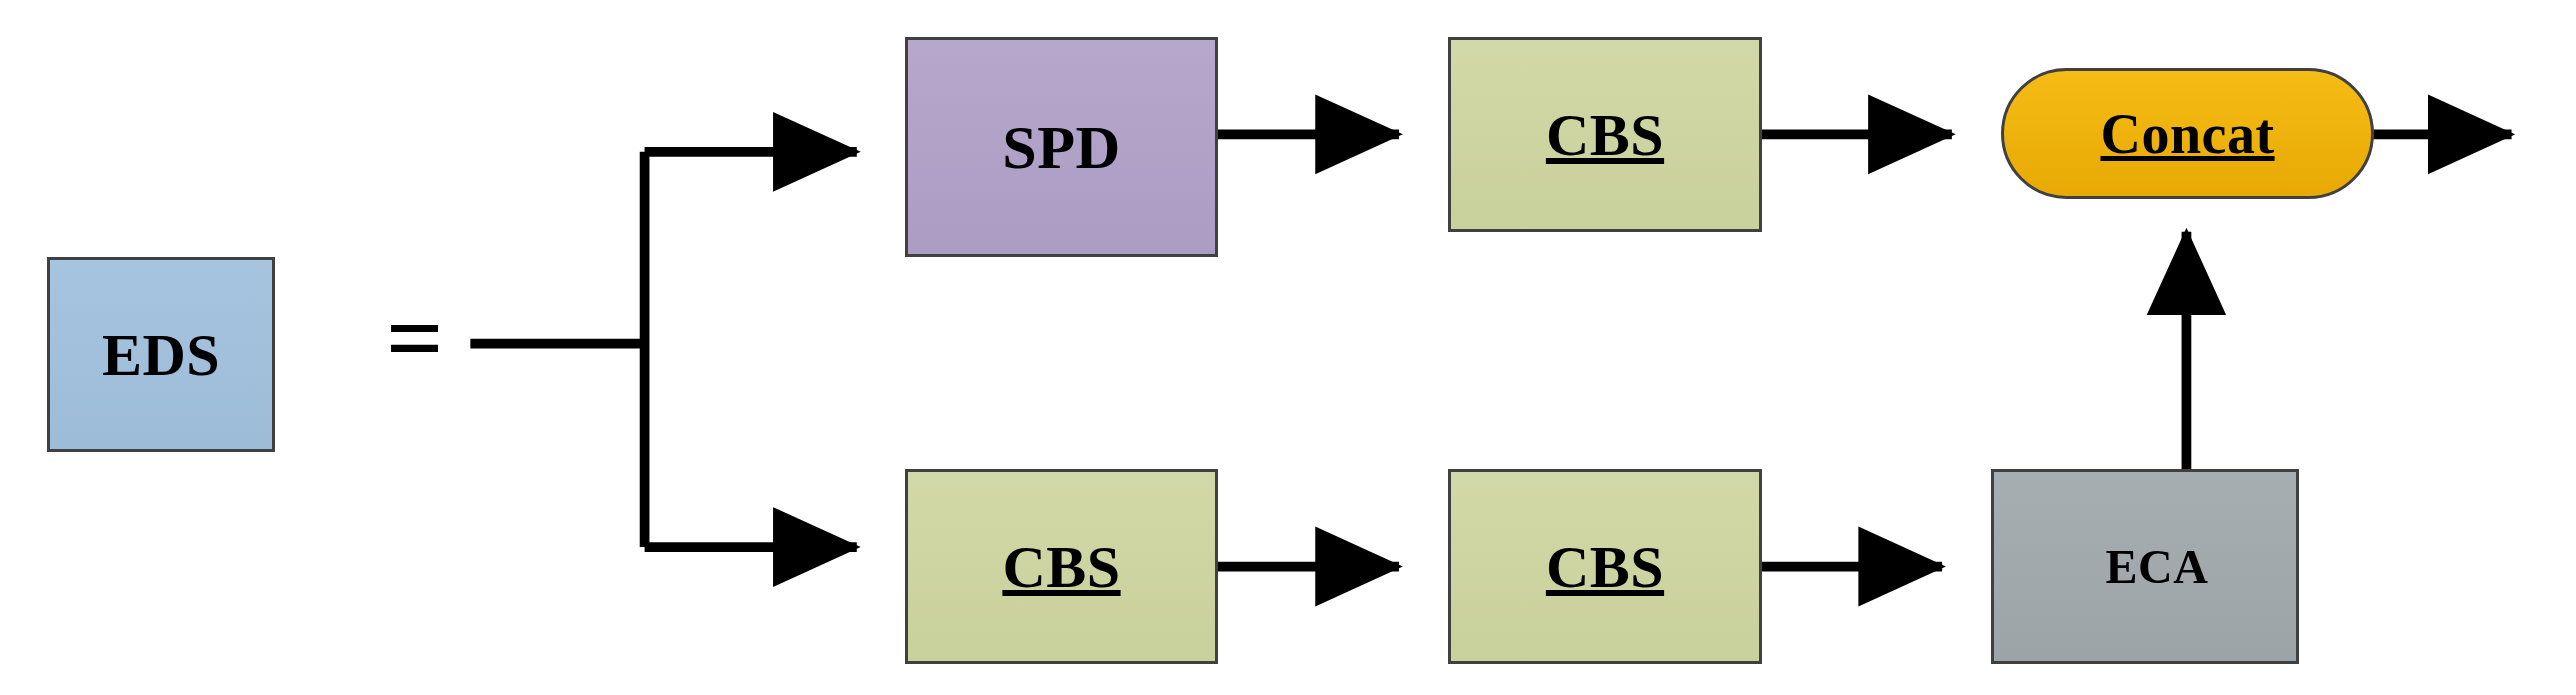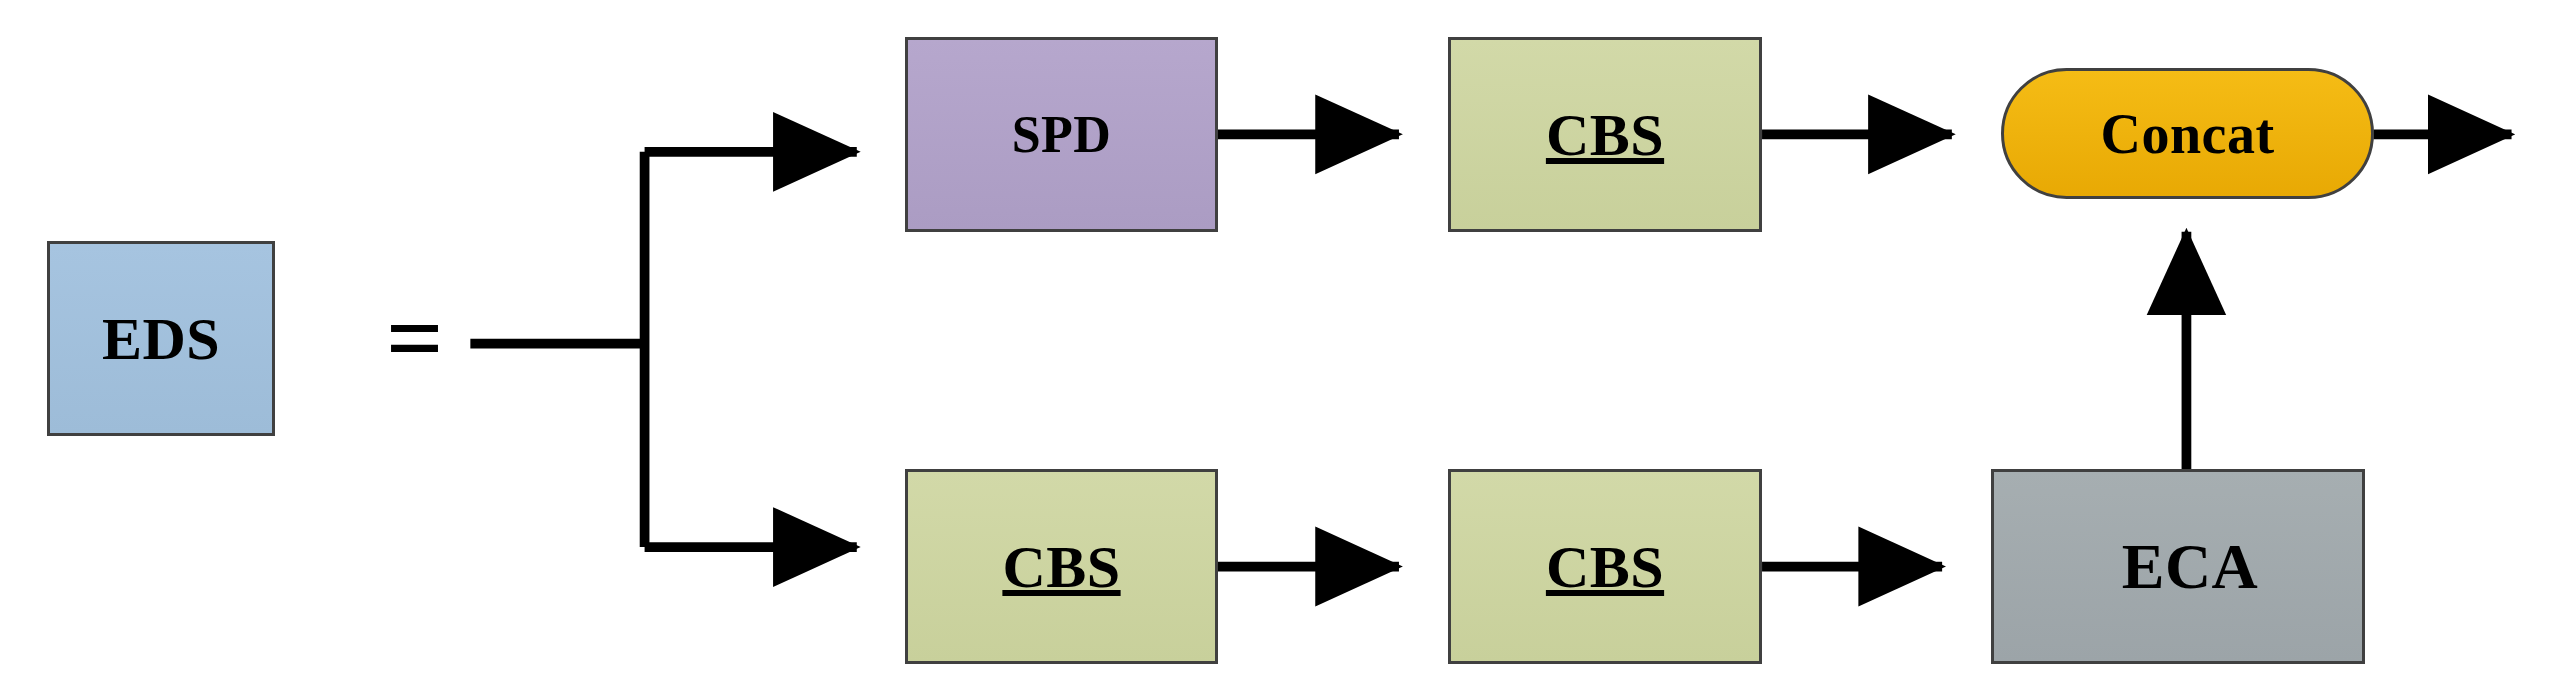--- a/index.html
+++ b/index.html
@@ -39,23 +39,25 @@
   }
   .node-label {
     display: block;
     white-space: nowrap;
   }
   .node-rect {
     border-radius: 0;
   }
   .node-pill {
     border-radius: 72px;
+    text-decoration: underline;
   }
   .node-eds {
     background: linear-gradient(180deg, #a6c4e0 0%, #9dbcd8 100%);
+    margin-top: 16px;
   }
   .node-spd {
     background: linear-gradient(180deg, #b6a7cd 0%, #ab9cc3 100%);
   }
   .node-cbs {
     background: linear-gradient(180deg, #d2d9a8 0%, #c8d09b 100%);
     text-decoration: underline;
   }
   .node-eca {
     background: linear-gradient(180deg, #a6aeb1 0%, #9ca4a8 100%);
@@ -111,38 +113,38 @@
   </svg>
 
   <div class="node node-rect node-eds" style="left:47px; top:241px; width:228px; height:195px; font-size:60px;">
     <span class="node-label">EDS</span>
   </div>
 
   <div class="equals-sign" style="left:386px; top:288px; font-size:101px;">
     <span>=</span>
   </div>
 
-  <div class="node node-rect node-spd" style="left:905px; top:37px; width:313px; height:195px; font-size:52px;">
+  <div class="node node-rect node-spd" style="left:905px; top:37px; width:313px; height:220px; font-size:62px;">
     <span class="node-label">SPD</span>
   </div>
 
   <div class="node node-rect node-cbs" style="left:1448px; top:37px; width:314px; height:195px; font-size:60px;">
     <span class="node-label">CBS</span>
   </div>
 
   <div class="node node-pill node-concat" style="left:2001px; top:68px; width:373px; height:131px; font-size:56px;">
     <span class="node-label">Concat</span>
   </div>
 
   <div class="node node-rect node-cbs" style="left:905px; top:469px; width:313px; height:195px; font-size:60px;">
     <span class="node-label">CBS</span>
   </div>
 
   <div class="node node-rect node-cbs" style="left:1448px; top:469px; width:314px; height:195px; font-size:60px;">
     <span class="node-label">CBS</span>
   </div>
 
-  <div class="node node-rect node-eca" style="left:1991px; top:469px; width:374px; height:195px; font-size:64px;padding-left:24px;">
+  <div class="node node-rect node-eca" style="left:1991px; top:469px; width:308px; height:195px; font-size:48px;padding-left:24px;">
     <span class="node-label">ECA</span>
   </div>
 
 </div>
 
 
 </body></html>

